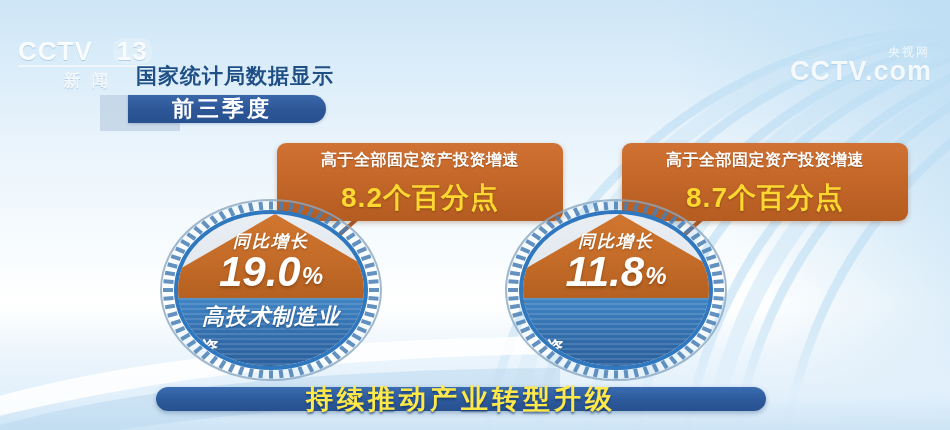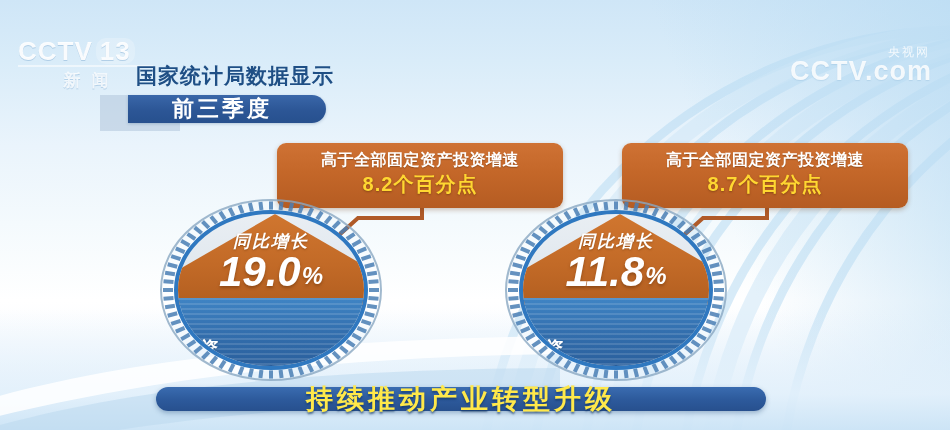--- a/index.html
+++ b/index.html
@@ -28,21 +28,21 @@
         pointer-events:none;}
 
   
   .cctv-logo{position:absolute;left:18px;top:38px;width:135px;height:52px;
         pointer-events:none;}
   .cctv-logo .row1{font-size:26px;font-weight:bold;letter-spacing:1px;
         color:rgba(255,255,255,.92);
         text-shadow:0 1px 0 rgba(140,180,215,.55);
         font-family:"Liberation Sans",sans-serif;line-height:26px;}
   .cctv-logo .row1 .num{display:inline-block;border-radius:10px;
-        padding:0 4px;margin-left:3px;
+        padding:0 4px;margin-left:20px;
         background:rgba(255,255,255,.22);}
   .cctv-logo .row2{margin-top:2px;text-align:center;font-size:17px;font-weight:bold;
         letter-spacing:11px;color:rgba(255,255,255,.8);
         text-shadow:0 1px 0 rgba(140,180,215,.5);padding-left:12px;}
   .cctv-logo .rule{height:2px;background:rgba(255,255,255,.55);margin:1px 0 2px 0;}
 
   
   .watermark{position:absolute;right:18px;top:56px;pointer-events:none;
         color:rgba(255,255,255,.85);}
   .watermark .big{font-size:27px;font-weight:bold;letter-spacing:1px;
@@ -62,22 +62,22 @@
         box-shadow:0 1px 3px rgba(30,70,120,.25);}
   .hdr-banner span{color:#fff;font-size:22px;font-weight:bold;letter-spacing:3px;}
 
   
   .callout{position:absolute;width:286px;border-radius:9px;
         background:linear-gradient(180deg,#cf7234 0%,#c46729 45%,#b55c22 100%);
         box-shadow:0 2px 5px rgba(110,60,20,.3);
         padding:7px 0 9px 0;text-align:center;}
   .callout .l1{color:#ffffff;font-size:16px;font-weight:bold;letter-spacing:.5px;
         text-shadow:0 1px 1px rgba(90,45,10,.45);line-height:19px;}
-  .callout .l2{color:#ffd731;font-size:20px;font-weight:bold;letter-spacing:1px;
-        text-shadow:0 1px 2px rgba(90,45,10,.5);line-height:29px;margin-top:1px;}
+  .callout .l2{color:#ffd731;font-size:28px;font-weight:bold;letter-spacing:1px;
+        text-shadow:0 1px 2px rgba(90,45,10,.5);line-height:29px;margin-top:14px;}
   #callout-1{left:277px;top:143px;}
   #callout-2{left:622px;top:143px;}
 
   .connector{position:absolute;pointer-events:none;}
 
   
   .badge{position:absolute;width:228px;height:188px;font-style:italic;}
   #badge-1{left:157px;top:196px;}
   #badge-2{left:502px;top:196px;}
   .badge .ring-wrap{position:absolute;inset:0;}
@@ -282,20 +282,21 @@
               <stop offset="55%" stop-color="#c26a27"></stop>
               <stop offset="100%" stop-color="#b25e20"></stop>
             </linearGradient>
           </defs>
           <path d="M97,0 L194,56 L194,92 L0,92 L0,56 Z" fill="url(#og1)"></path>
         </svg>
       </div>
       <div class="toptxt">同比增长</div>
       <div class="pct"><span>19.0</span><span class="sym">%</span></div>
       <div class="lowerband"></div>
+      <div class="l-a">高技术制造业</div>
       <div class="l-b">投资</div>
     </div>
   </div>
 
   <div class="badge" id="badge-2">
     <div class="ring-wrap">
       <svg class="ring" width="228" height="188" viewBox="0 0 228 188">
         <ellipse cx="114" cy="94" rx="110" ry="90" fill="none" stroke="#8aa8c2" stroke-width="2" opacity=".8"></ellipse>
         <ellipse cx="114" cy="94" rx="96" ry="78" fill="none" stroke="#cfdce8" stroke-width="2" opacity=".9"></ellipse>
         <g stroke="#4a7fb5" stroke-width="4" opacity=".85">

